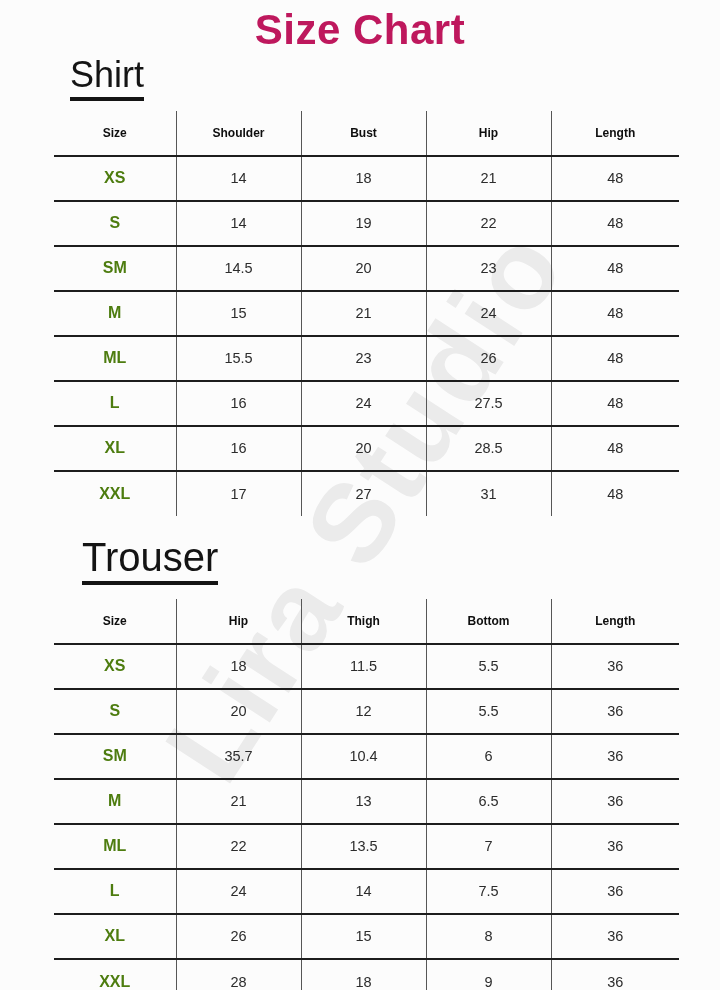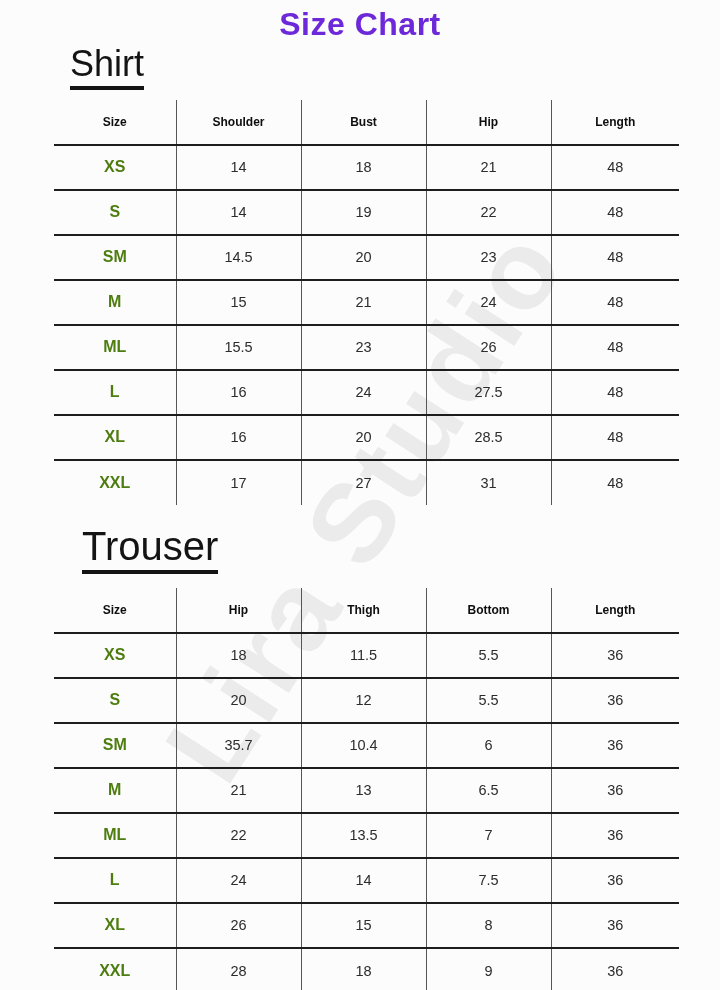--- a/index.html
+++ b/index.html
@@ -23,25 +23,25 @@
     font-weight: 600;
     letter-spacing: 4px;
     color: rgba(20, 20, 20, 0.07);
     white-space: nowrap;
     z-index: 0;
     pointer-events: none;
   }
   .content { position: relative; z-index: 1; }
   .page-title {
     text-align: center;
-    font-size: 32px;
+    font-size: 42px;
     font-weight: 800;
     letter-spacing: 0.5px;
     padding-top: 6px;
-    color: #6d28d9;
+    color: #be185d;
   }
   .section-heading {
     display: inline-block;
     font-weight: 400;
     color: #141414;
     border-bottom: 4px solid #141414;
     padding-bottom: 3px;
     line-height: 1.05;
   }
   .shirt-heading {

